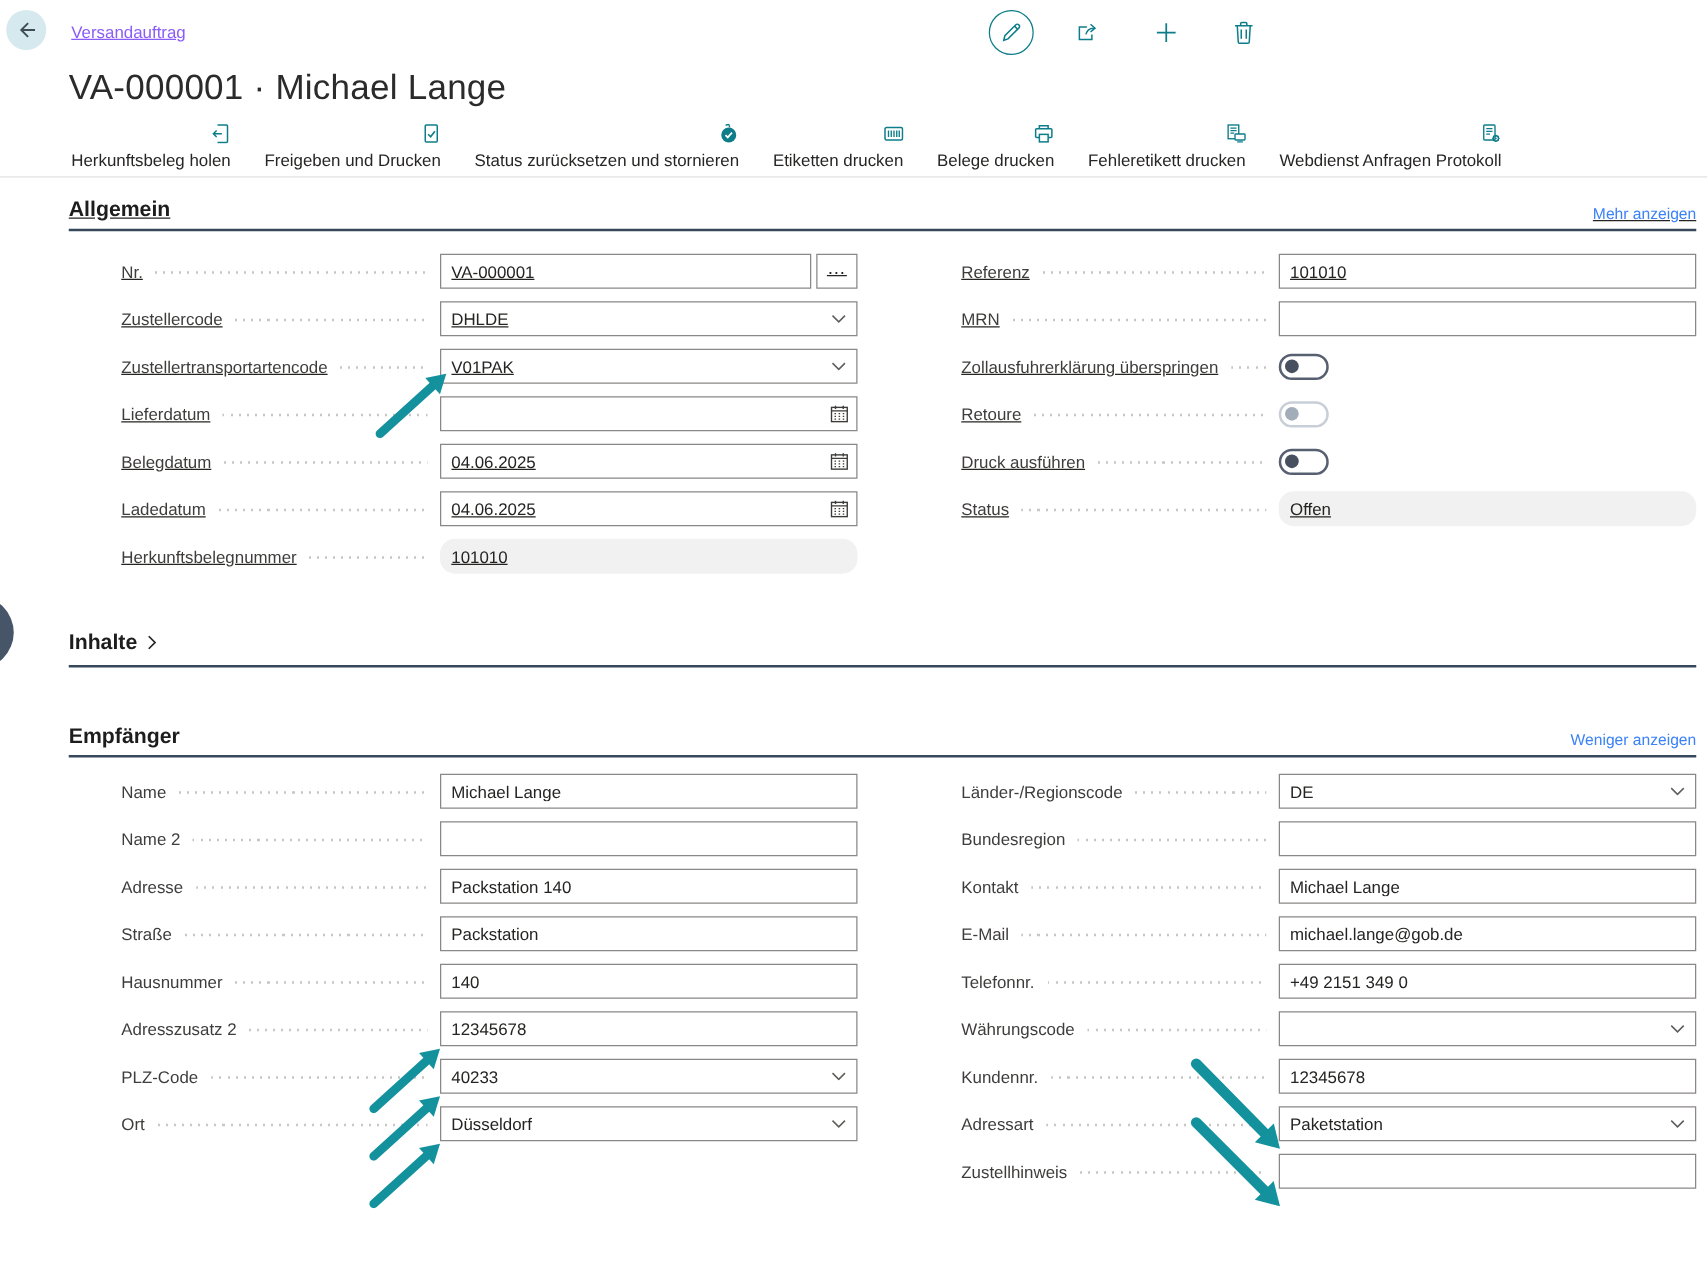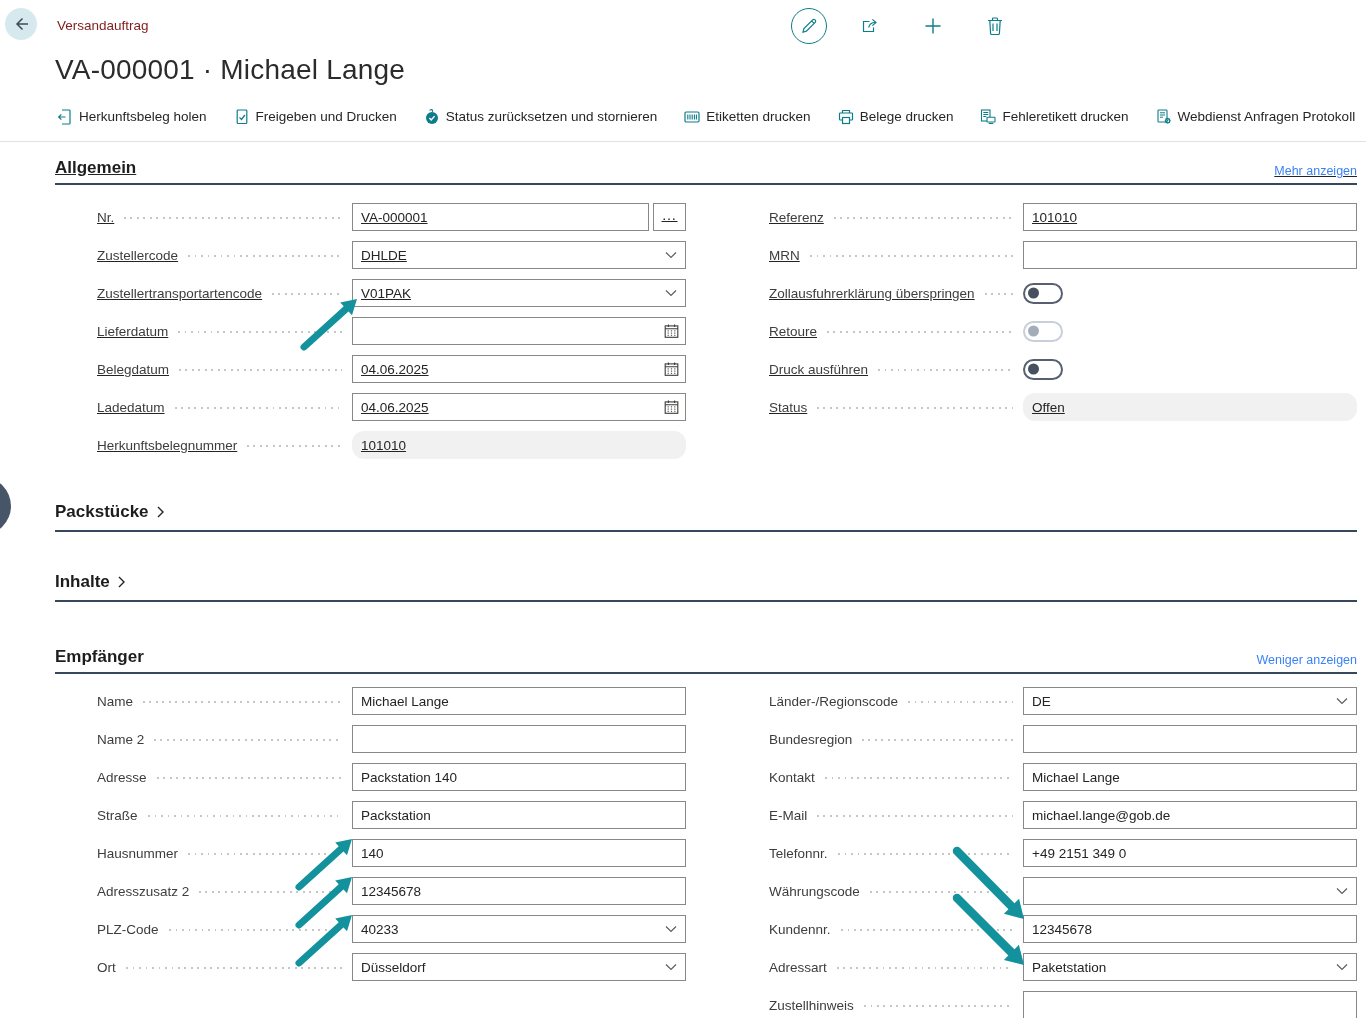--- a/index.html
+++ b/index.html
@@ -6,31 +6,31 @@
   html,body { margin:0; padding:0; }
   body {
     width:1366px; height:1018px; overflow:hidden; position:relative;
     background:#fff; color:#252423;
     font-family:"Liberation Sans","DejaVu Sans",sans-serif;
   }
   
   .topbar { position:relative; height:48px; }
   .back-btn { position:absolute; left:5px; top:8px; width:32px; height:32px; border-radius:50%;
     background:#d5e9ee; display:flex; align-items:center; justify-content:center; cursor:pointer; }
-  .caption { position:absolute; left:57px; top:18px; font-size:13.5px; color:#7f1d1d; }
+  .caption { position:absolute; left:57px; top:18px; font-size:13.5px; color:#8b5cf6;text-decoration:underline; }
   .top-actions { position:absolute; left:778px; top:7px; display:flex; align-items:center; }
   .top-slot { width:62px; height:38px; display:flex; align-items:center; justify-content:center; cursor:pointer; }
   .edit-circle { width:36px; height:36px; border:1px solid #0d7d89; border-radius:50%;
     display:flex; align-items:center; justify-content:center; }
   
   .page-title { margin:6px 0 0 55px; font-size:28px; font-weight:300; color:#2b2b2b; letter-spacing:.2px; }
   
   .toolbar-wrap { margin-top:18px; padding:0 0 11px 57px; border-bottom:1px solid #e3e2e1; }
   .toolbar { display:flex; align-items:center; gap:27px; height:26px; }
-  .tb-item { display:flex; align-items:flex-start; gap:6px; font-size:13.5px; color:#272625; white-space:nowrap; cursor:pointer; }
+  .tb-item { display:flex; align-items:flex-end; gap:6px; font-size:13.5px; color:#272625; white-space:nowrap; cursor:pointer;flex-direction:column; }
   
   .content { margin:0 9px 0 55px; }
   .sec-head { display:flex; justify-content:space-between; align-items:flex-end;
     border-bottom:2px solid #37475c; padding-bottom:5px; }
   .sec-title { font-size:17px; font-weight:700; color:#1d1d1d; display:flex; align-items:center; gap:7px; cursor:pointer; }
   .sec-link { font-size:12.5px; color:#3b82f6; cursor:pointer; }
   .sec-allgemein { margin-top:16px;text-decoration:underline; }
   .sec-collapsed { margin-top:38px; }
   .sec-collapsed2 { margin-top:40px; }
   .sec-empf { margin-top:45px; }
@@ -353,32 +353,20 @@
               <span class="leader"></span>
             </div>
           <div class="ctl">
               <div class="ro">Offen</div>
             </div>
         </div>
       </div>
     </div>
   </div>
 
-  <div class="sec-collapsed">
-    <div class="sec-head" style="padding-bottom:8px;">
-      <div class="sec-title">
-        <span>Packstücke</span>
-        <span>
-            <svg class="icn" width="9" height="14" viewBox="0 0 9 14">
-              <path d="M2 2l5 5-5 5" fill="none" stroke="#242424" stroke-width="1.4"></path>
-            </svg>
-          </span>
-      </div>
-    </div>
-  </div>
 
   <div class="sec-collapsed2">
     <div class="sec-head" style="padding-bottom:8px;">
       <div class="sec-title">
         <span>Inhalte</span>
         <span>
             <svg class="icn" width="9" height="14" viewBox="0 0 9 14">
               <path d="M2 2l5 5-5 5" fill="none" stroke="#242424" stroke-width="1.4"></path>
             </svg>
           </span>

